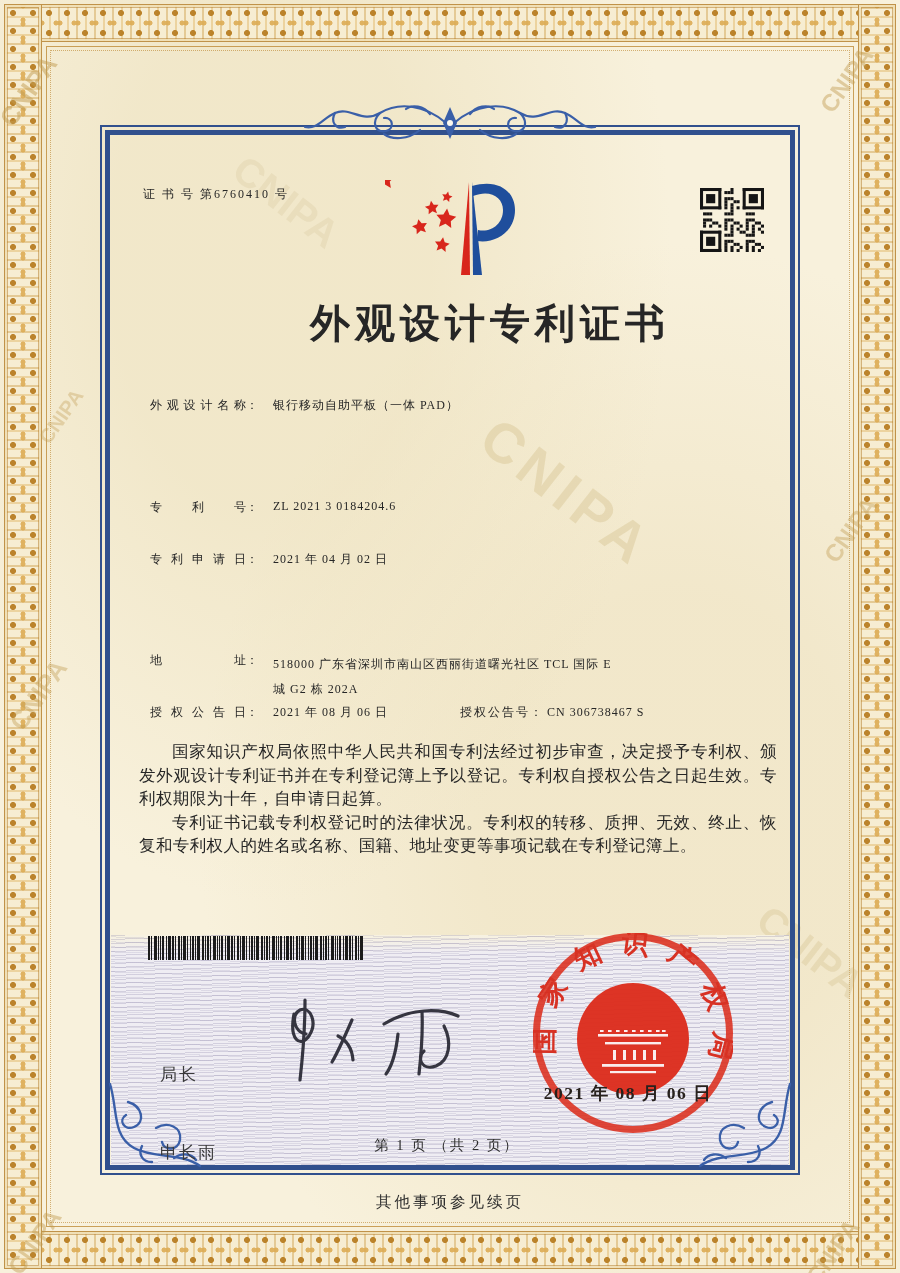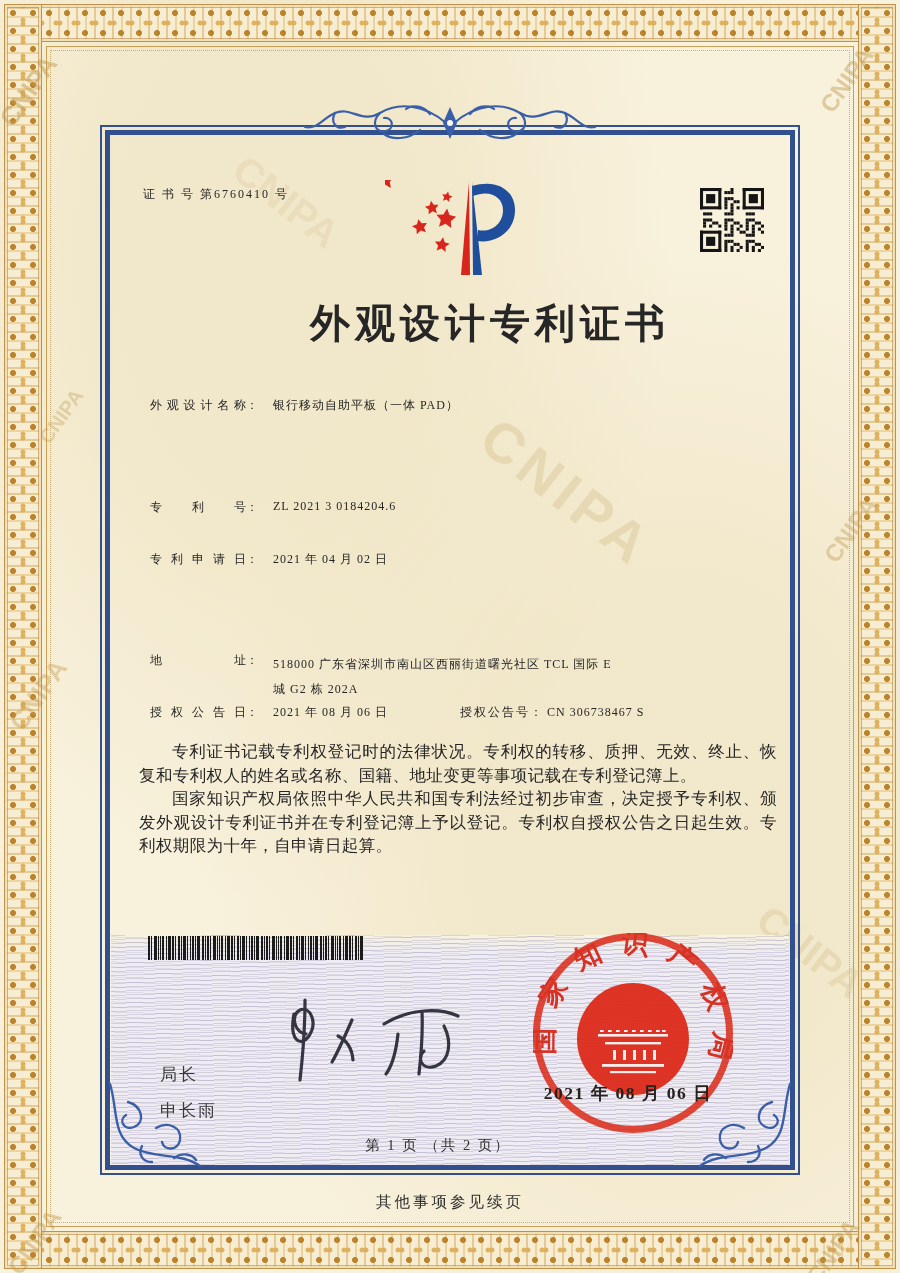--- a/index.html
+++ b/index.html
@@ -73,21 +73,21 @@
   .body p{margin:0; text-indent:33px;}
   .barcode{position:absolute; left:148px; top:936px; width:220px; height:24px; z-index:3;}
   .officer{position:absolute; left:160px; z-index:3; font-family:"Liberation Sans","DejaVu Sans",sans-serif;
            font-size:17px; color:#3a3a3a; letter-spacing:2px;margin-top:44px;}
   .sig{position:absolute; left:272px; top:994px; width:205px; height:92px; z-index:3;}
   .seal{position:absolute; left:533px; top:933px; width:200px; height:200px; z-index:4;
         border-radius:50%; border:7px solid rgba(219,42,24,.9); box-sizing:border-box; opacity:.95;}
   .seal svg{position:absolute;}
   .seal-date{position:absolute; left:538px; top:1081px; width:180px; text-align:center; z-index:5;
              font-size:17.5px; font-weight:bold; letter-spacing:1.5px; color:#27211d;}
-  .page-foot{position:absolute; left:93px; top:1136px; width:690px; text-align:center; z-index:3;
+  .page-foot{position:absolute; left:102px; top:1136px; width:690px; text-align:center; z-index:3;
              font-size:14.5px; letter-spacing:2px; color:#2e2e2e;}
   .bottom-note{position:absolute; left:0; top:1192px; width:900px; text-align:center; z-index:2;
                font-size:15.5px; letter-spacing:3px; color:#2e2e2e;}
 </style>
 </head>
 <body>
 
 <div class="page">
 
   <div class="gf gf-h" style="left:4px;top:4px;width:892px;height:38px;"></div>
@@ -295,22 +295,22 @@
   <div class="row" style="top:704px">
     <span class="flabel">授权公告日</span><span class="fcolon">：</span>
     <span class="fvalue">2021 年 08 月 06 日</span>
     <span class="pair2">
       <span class="plabel">授权公告号</span><span>：</span>
       <span>CN 306738467 S</span>
     </span>
   </div>
 
   <div class="body">
+    <p>国家知识产权局依照中华人民共和国专利法经过初步审查，决定授予专利权、颁发外观设计专利证书并在专利登记簿上予以登记。专利权自授权公告之日起生效。专利权期限为十年，自申请日起算。</p>
     <p>专利证书记载专利权登记时的法律状况。专利权的转移、质押、无效、终止、恢复和专利权人的姓名或名称、国籍、地址变更等事项记载在专利登记簿上。</p>
-    <p>国家知识产权局依照中华人民共和国专利法经过初步审查，决定授予专利权、颁发外观设计专利证书并在专利登记簿上予以登记。专利权自授权公告之日起生效。专利权期限为十年，自申请日起算。</p>
   </div>
 
   <svg class="barcode" id="bcsvg" viewBox="0 0 220 24" preserveAspectRatio="none">
       <rect x="0" y="0" width="2" height="24" fill="#1b1b1b"></rect>
       <rect x="3" y="0" width="1" height="24" fill="#1b1b1b"></rect>
       <rect x="6" y="0" width="3" height="24" fill="#1b1b1b"></rect>
       <rect x="10" y="0" width="1" height="24" fill="#1b1b1b"></rect>
       <rect x="12" y="0" width="1" height="24" fill="#1b1b1b"></rect>
       <rect x="14" y="0" width="2" height="24" fill="#1b1b1b"></rect>
       <rect x="18" y="0" width="1" height="24" fill="#1b1b1b"></rect>
@@ -376,21 +376,21 @@
       <rect x="195" y="0" width="1" height="24" fill="#1b1b1b"></rect>
       <rect x="197" y="0" width="3" height="24" fill="#1b1b1b"></rect>
       <rect x="201" y="0" width="2" height="24" fill="#1b1b1b"></rect>
       <rect x="204" y="0" width="1" height="24" fill="#1b1b1b"></rect>
       <rect x="207" y="0" width="2" height="24" fill="#1b1b1b"></rect>
       <rect x="210" y="0" width="1" height="24" fill="#1b1b1b"></rect>
       <rect x="212" y="0" width="3" height="24" fill="#1b1b1b"></rect>
     </svg>
 
   <div class="officer" style="top:1019px">局长</div>
-  <div class="officer" style="top:1055px">申长雨</div>
+  <div class="officer" style="top:1097px">申长雨</div>
 
   <svg class="sig" viewBox="0 0 205 92">
     <g stroke="#23232e" stroke-width="3.2" fill="none" stroke-linecap="round" opacity=".9">
       <path d="M22,20 C17,46 28,54 37,42 C46,28 38,12 28,16 C19,20 21,38 34,40"></path>
       <path d="M33,6 C33,30 31,60 28,86"></path>
       <path d="M80,26 C72,44 66,58 60,68"></path>
       <path d="M66,42 C74,46 80,54 81,66"></path>
       <path d="M112,30 C138,14 168,14 186,22"></path>
       <path d="M126,40 C124,58 120,72 114,80"></path>
       <path d="M172,32 C180,48 178,66 164,72 C150,77 144,64 152,57"></path>

